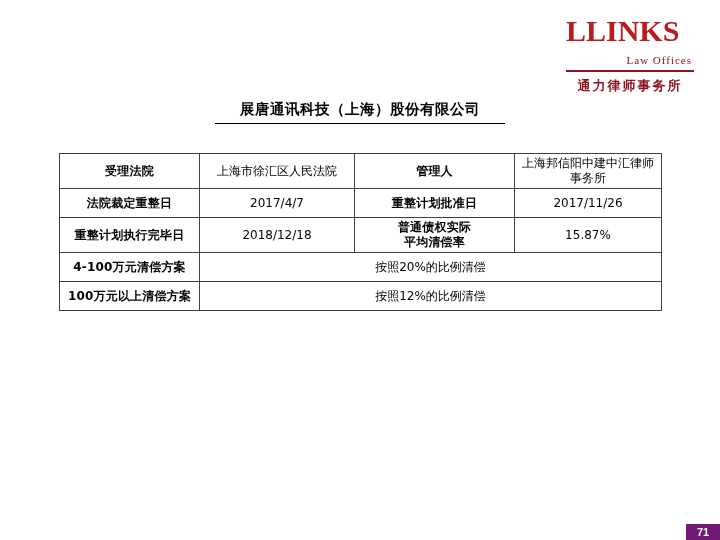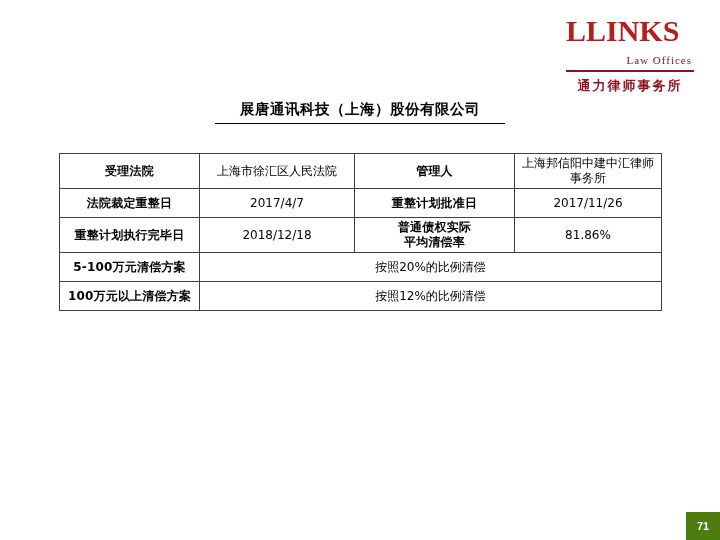--- a/index.html
+++ b/index.html
@@ -125,22 +125,22 @@
   .r3 td { height: 34px; }
   .r4 td { height: 36px; }
   .r5 td, .r6 td, .r7 td { height: 28px; }
 
   
   .pagenum {
     position: absolute;
     right: 0;
     bottom: 0;
     width: 34px;
-    height: 28px;
-    background: #4d7c0f;
+    height: 16px;
+    background: #701a75;
     color: #ffffff;
     font-family: "Liberation Sans", sans-serif;
     font-size: 11px;
     font-weight: bold;
     display: flex;
     align-items: center;
     justify-content: center;
   }
 </style>
 </head>
@@ -177,24 +177,24 @@
         <td class="lbl">法院裁定重整日</td>
         <td class="val">2017/4/7</td>
         <td class="lbl">重整计划批准日</td>
         <td class="val">2017/11/26</td>
       </tr>
       <tr class="r3">
         <td class="lbl">重整计划执行完毕日</td>
         <td class="val">2018/12/18</td>
         <td class="lbl" style="white-space:pre-line">普通债权实际
 平均清偿率</td>
-        <td class="val">81.86%</td>
+        <td class="val">15.87%</td>
       </tr>
       <tr class="r6">
-        <td class="lbl">5-100万元清偿方案</td>
+        <td class="lbl">4-100万元清偿方案</td>
         <td class="val" colspan="3">按照20%的比例清偿</td>
       </tr>
       <tr class="r7">
         <td class="lbl">100万元以上清偿方案</td>
         <td class="val" colspan="3">按照12%的比例清偿</td>
       </tr>
     </tbody>
   </table>
 </div>
 

